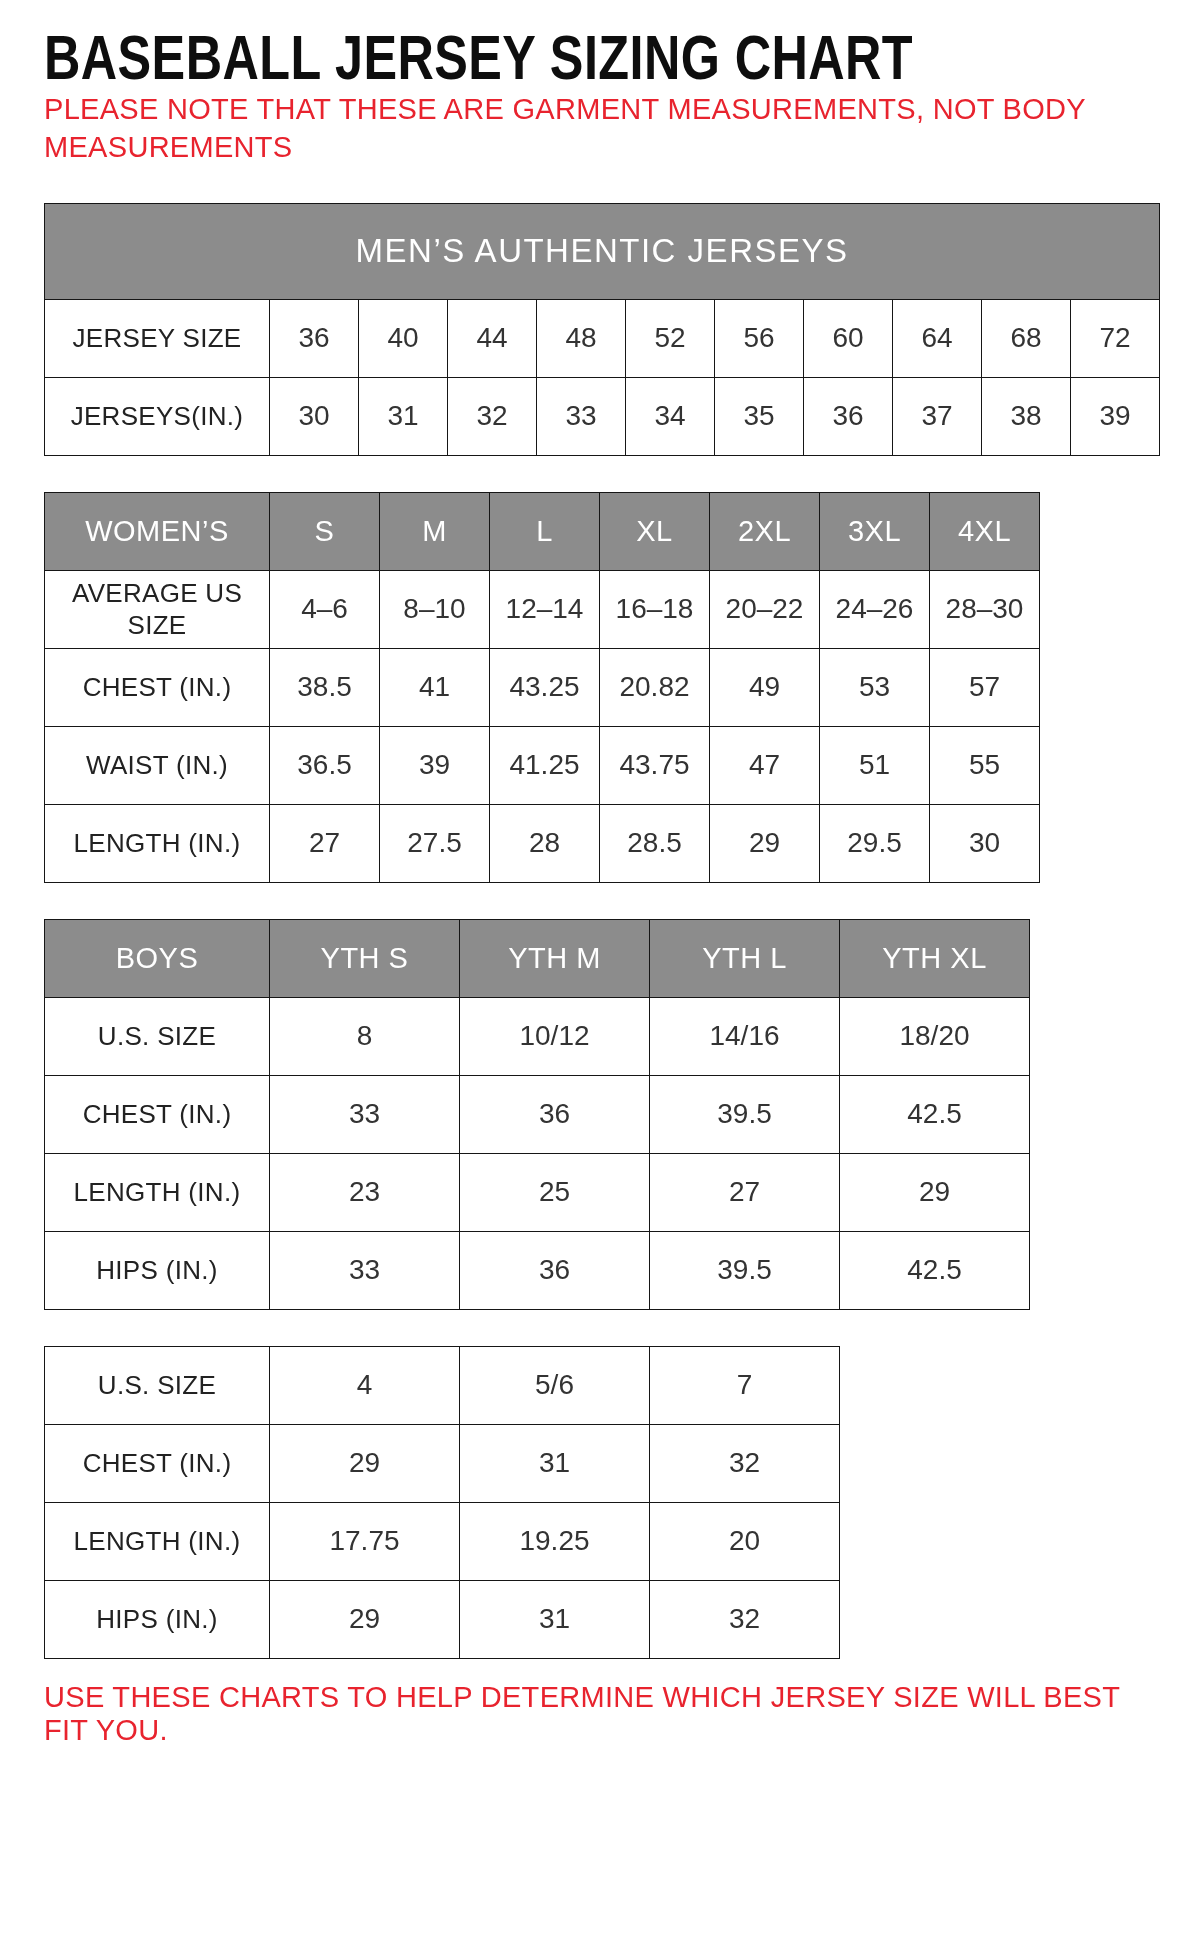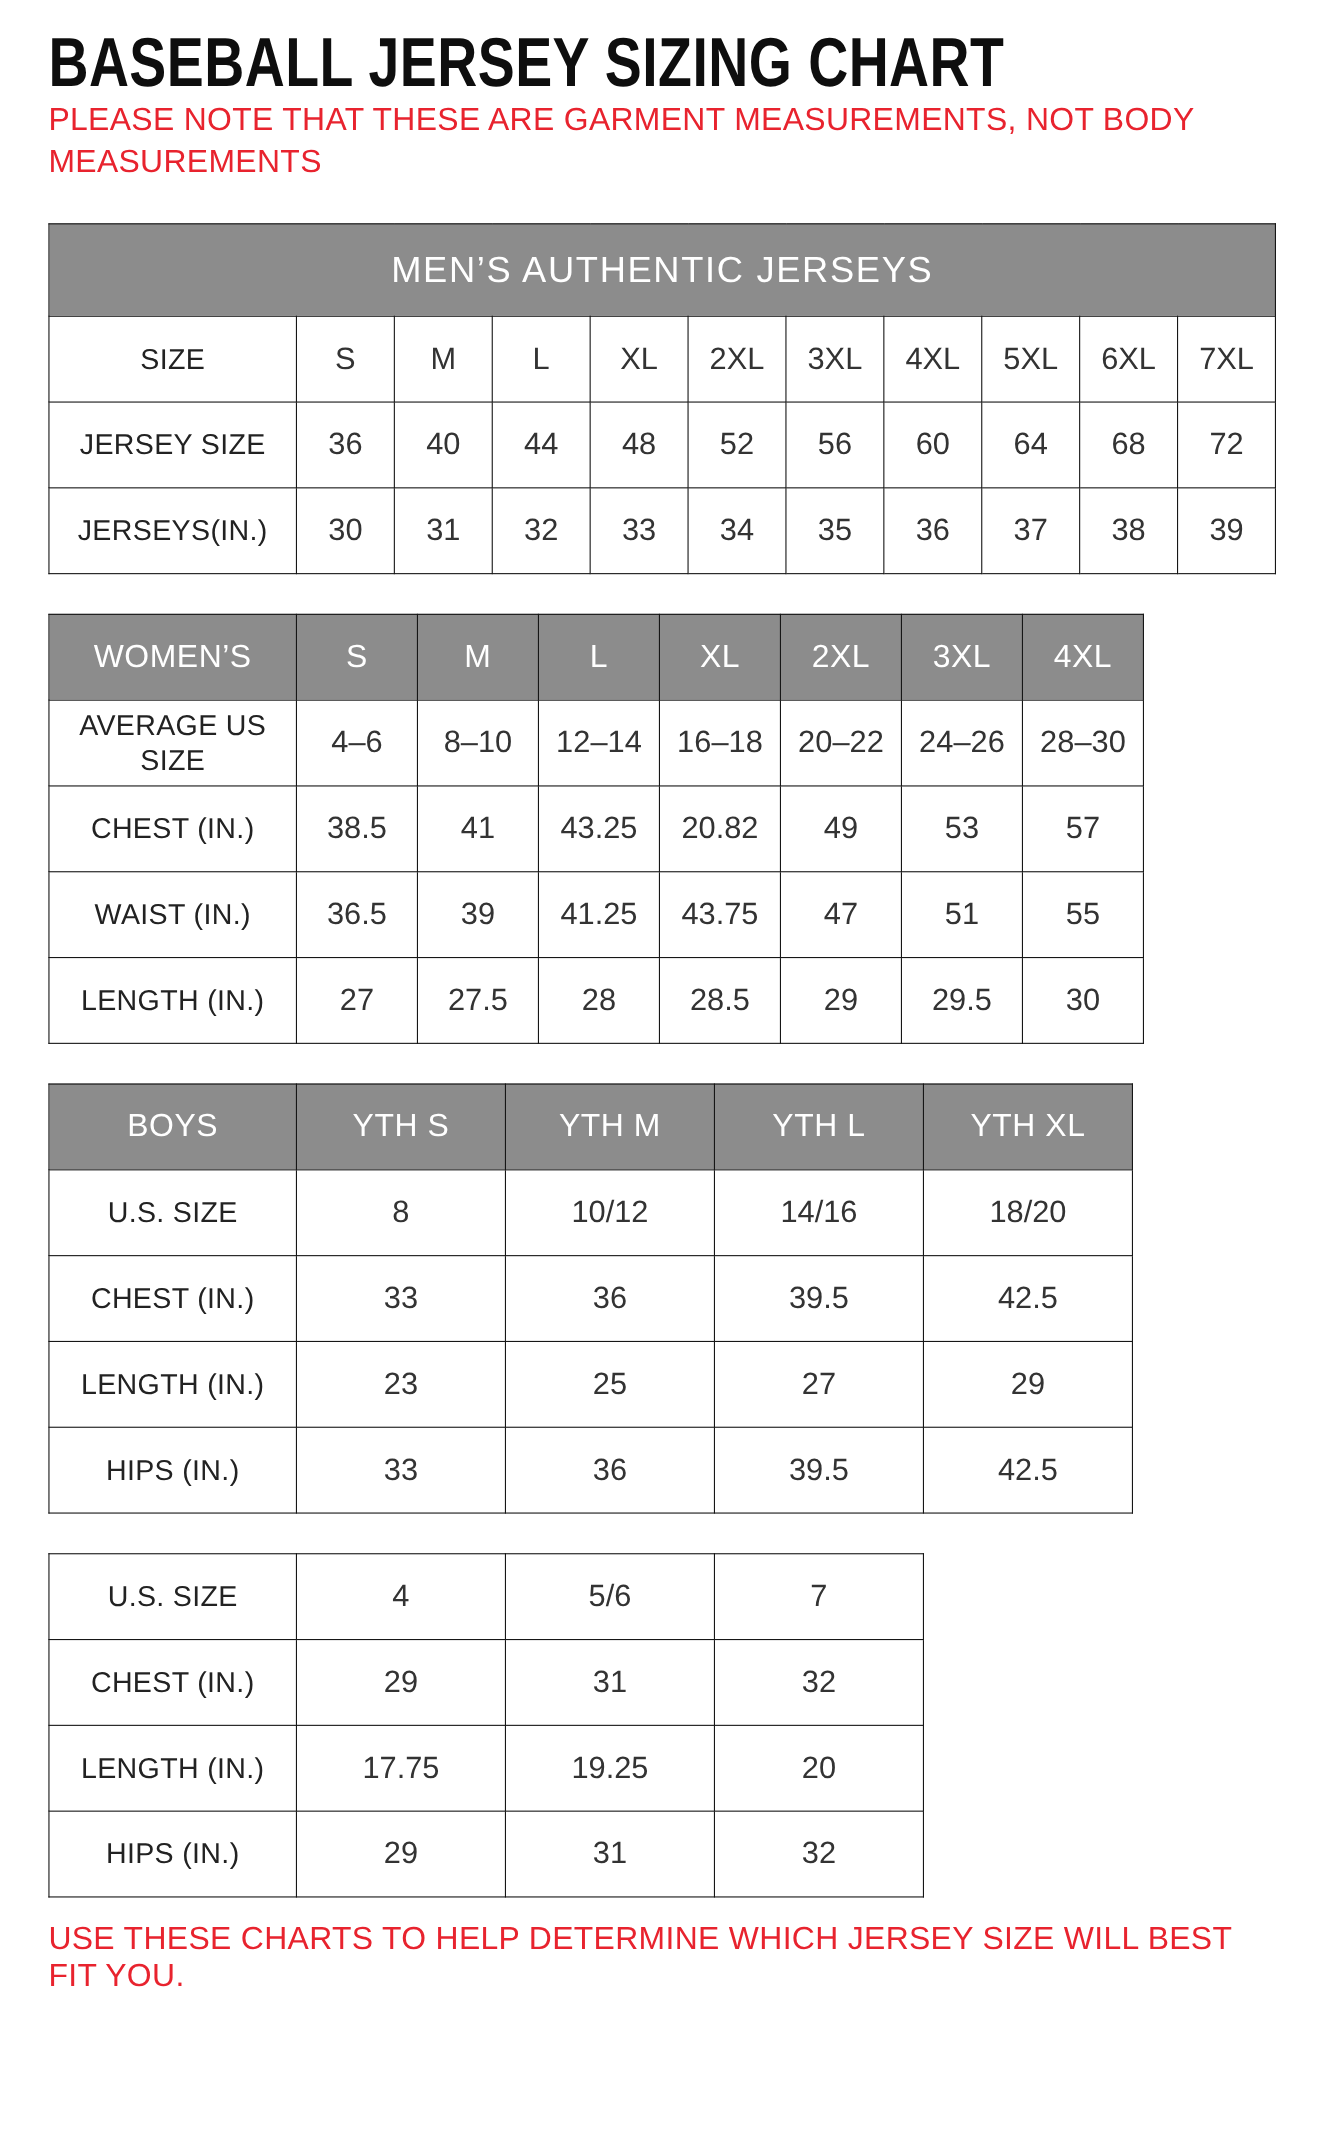--- a/index.html
+++ b/index.html
@@ -40,21 +40,21 @@
   .pre   col.c-size { width:190px; }
 
   td, th {
     border:1px solid #161616;
     text-align:center; vertical-align:middle;
     height:78px; font-weight:normal;
     background:#ffffff;
   }
   th.banner {
     background:var(--gray); color:#ffffff;
-    font-size:33px; letter-spacing:1.5px; height:84px;margin-top:37px;
+    font-size:33px; letter-spacing:1.5px; height:96px;margin-top:37px;
   }
   tr.hdr td {
     background:var(--gray); color:#ffffff;
     font-size:29px; letter-spacing:0.5px;
   }
   td.val   { color:#333333; font-size:28px; }
   td.label { color:#222222; font-size:26px; letter-spacing:0.3px; padding:0 6px; line-height:1.25; }
 </style>
 </head>
 <body>
@@ -66,33 +66,20 @@
   <p class="note">PLEASE NOTE THAT THESE ARE GARMENT MEASUREMENTS, NOT BODY MEASUREMENTS</p>
 
   <table class="men">
     <colgroup>
         <col class="c-label">
         <col class="c-size" span="10">
       </colgroup>
     <tbody>
         <tr>
           <th colspan="11" class="banner">MEN’S AUTHENTIC JERSEYS</th>
-        </tr>
-        <tr>
-          <td class="label">SIZE</td>
-          <td class="val">S</td>
-          <td class="val">M</td>
-          <td class="val">L</td>
-          <td class="val">XL</td>
-          <td class="val">2XL</td>
-          <td class="val">3XL</td>
-          <td class="val">4XL</td>
-          <td class="val">5XL</td>
-          <td class="val">6XL</td>
-          <td class="val">7XL</td>
         </tr>
         <tr>
           <td class="label">JERSEY SIZE</td>
           <td class="val">36</td>
           <td class="val">40</td>
           <td class="val">44</td>
           <td class="val">48</td>
           <td class="val">52</td>
           <td class="val">56</td>
           <td class="val">60</td>

